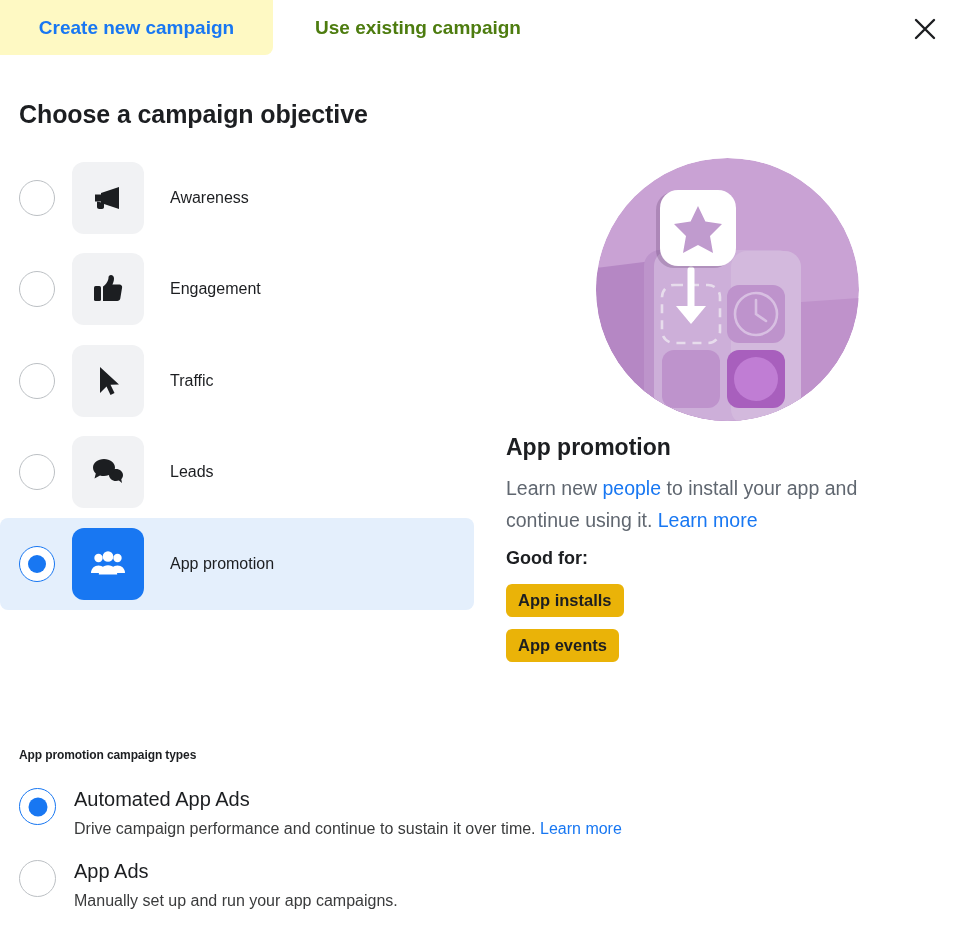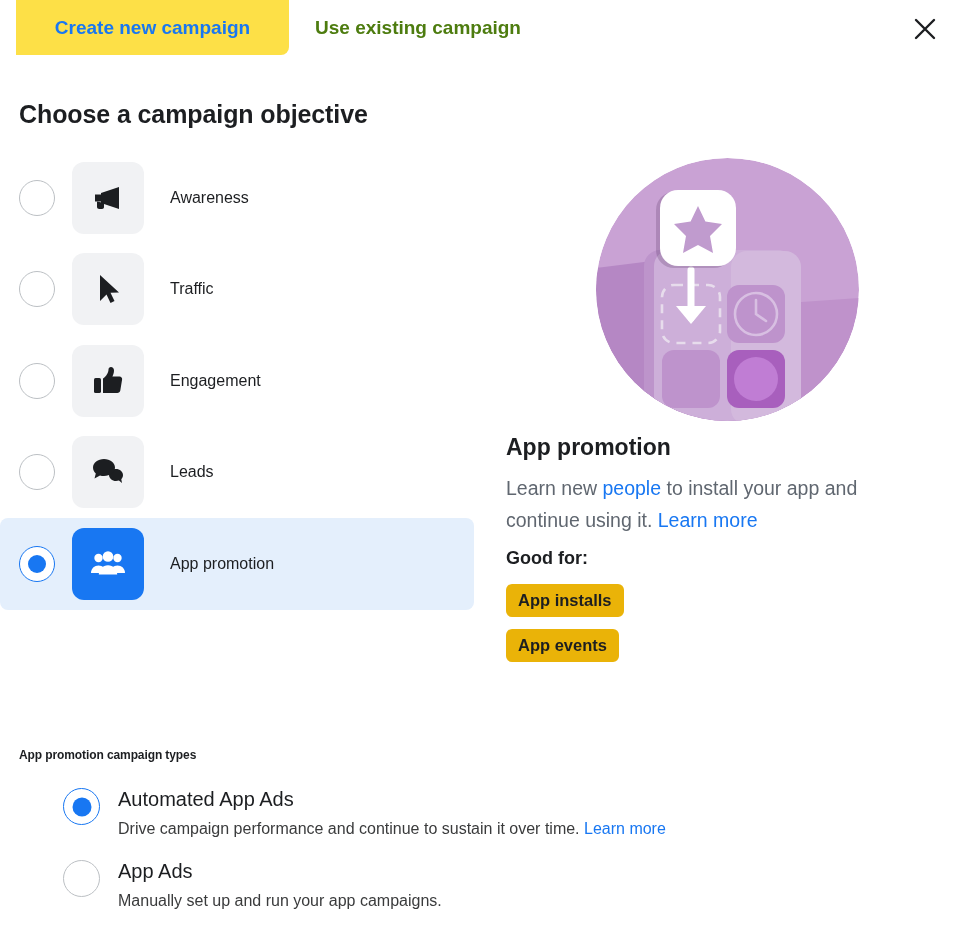--- a/index.html
+++ b/index.html
@@ -30,23 +30,23 @@
     display: flex;
     align-items: center;
     justify-content: center;
     font-size: 19px;
     font-weight: 700;
     color: #4d7c0f;
     cursor: pointer;
     white-space: nowrap;
   }
   .tab.active {
-    left: 16px;
+    left: 0;
     width: 273px;
-    background: #fde047;
+    background: #fef9c3;
     color: #1877F2;
     font-weight: 700;
     border-radius: 0 0 8px 0;
   }
   .tab.inactive {
     left: 273px;
     width: 290px;
   }
   .close-btn {
     position: absolute;
@@ -195,21 +195,20 @@
     margin-bottom: 12px;
   }
   .badge-row { display: block; }
 
   
   .types {
     position: absolute;
     left: 0;
     top: 786px;
     width: 820px;
-    padding-left: 44px;
   }
   .type-row {
     position: relative;
     display: flex;
     align-items: flex-start;
     padding: 0 0 0 19px;
     margin-bottom: 18px;
     cursor: pointer;
   }
   .radio-sm {
@@ -280,35 +279,35 @@
         <path d="M8 22.5 L8 28 C8 29.2 9 30 10.2 30 L13 30 C14.2 30 15 29.2 15 28 L15 24 Z" fill="#1c1e21"></path>
       </svg>
     </div>
     <div class="objective-label">Awareness</div>
   </div>
 
   <div class="objective-row">
     <div class="radio"></div>
     <div class="tile">
       <svg width="38" height="38" viewBox="0 0 38 38">
-        <path d="M11 5 L11 31 L17.5 24.5 L21.5 33 L25.5 31 L21.5 22.8 L30 22.5 Z" fill="#1c1e21"></path>
+        <rect x="5" y="16" width="7" height="15" rx="1.6" fill="#1c1e21"></rect>
+        <path d="M14 16.5 C17 14.5 19.5 11 19.5 7.5 C19.5 6 20.5 5 22 5 C23.6 5 25 6.4 25 8.6 C25 10.8 24.2 13 23.4 14.6 L30.5 14.6 C32.2 14.6 33.4 16 33.1 17.6 L31.3 28.5 C31.05 30 29.8 31 28.3 31 L14 31 Z" fill="#1c1e21"></path>
       </svg>
     </div>
-    <div class="objective-label">Traffic</div>
+    <div class="objective-label">Engagement</div>
   </div>
 
   <div class="objective-row">
     <div class="radio"></div>
     <div class="tile">
       <svg width="38" height="38" viewBox="0 0 38 38">
-        <rect x="5" y="16" width="7" height="15" rx="1.6" fill="#1c1e21"></rect>
-        <path d="M14 16.5 C17 14.5 19.5 11 19.5 7.5 C19.5 6 20.5 5 22 5 C23.6 5 25 6.4 25 8.6 C25 10.8 24.2 13 23.4 14.6 L30.5 14.6 C32.2 14.6 33.4 16 33.1 17.6 L31.3 28.5 C31.05 30 29.8 31 28.3 31 L14 31 Z" fill="#1c1e21"></path>
+        <path d="M11 5 L11 31 L17.5 24.5 L21.5 33 L25.5 31 L21.5 22.8 L30 22.5 Z" fill="#1c1e21"></path>
       </svg>
     </div>
-    <div class="objective-label">Engagement</div>
+    <div class="objective-label">Traffic</div>
   </div>
 
   <div class="objective-row">
     <div class="radio"></div>
     <div class="tile">
       <svg width="38" height="38" viewBox="0 0 38 38">
         <path d="M20 22 C20 25.3 23.2 28 27 28 C28 28 29 27.85 29.9 27.6 L33 30 L32.3 26.3 C33.4 25.1 34 23.6 34 22 C34 18.7 30.8 16 27 16 C23.2 16 20 18.7 20 22 Z" fill="#1c1e21"></path>
         <path d="M4 14.5 C4 9.8 8.9 6 15 6 C21.1 6 26 9.8 26 14.5 C26 19.2 21.1 23 15 23 C13.6 23 12.2 22.8 11 22.45 L5.5 25.5 L6.8 20.6 C5.05 19 4 16.9 4 14.5 Z" fill="#1c1e21"></path>
       </svg>
     </div>

